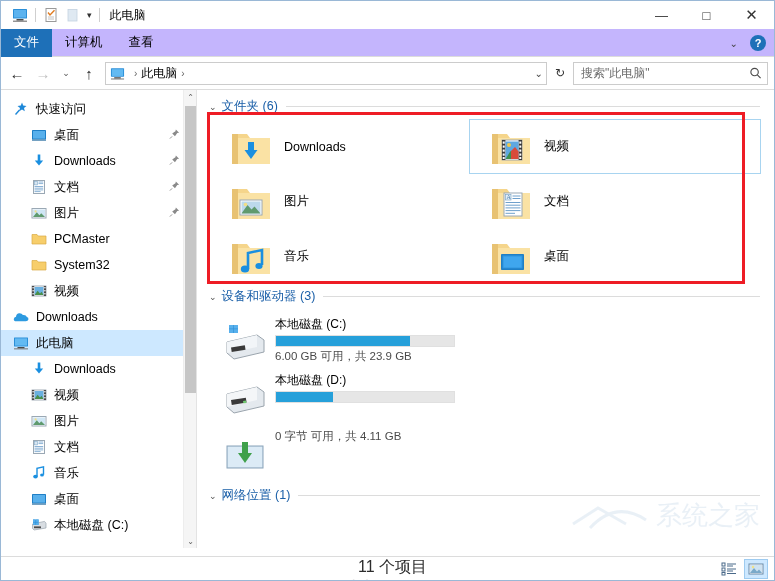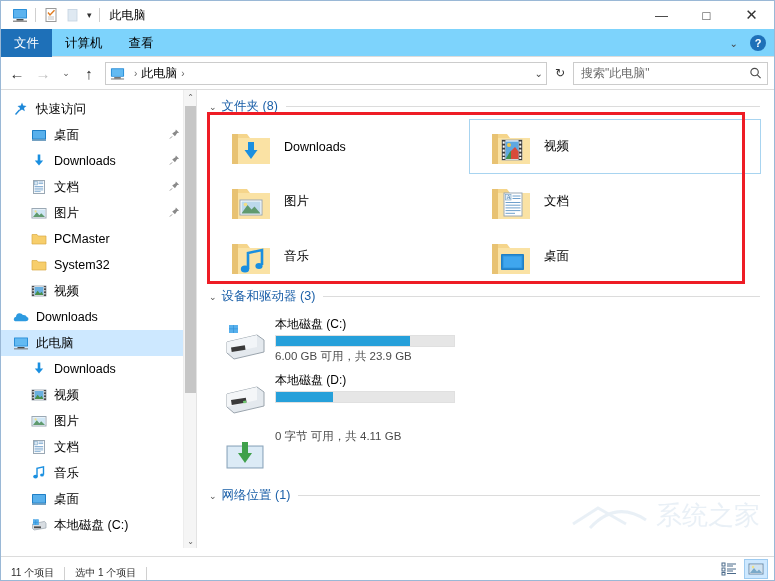--- a/index.html
+++ b/index.html
@@ -45,24 +45,24 @@
     width: 45px; height: 28px;
     display: flex; align-items: center; justify-content: center;
     color: #333; font-size: 13px;
   }
   .wcbtn.close { font-size: 15px; }
 
   
   .ribbon {
     position: relative;
     height: 28px;
-    background: #7dd3fc;
+    background: #c4b5fd;
     border-bottom: 1px solid #dcdcdc;
     display: flex;
-    align-items: flex-start;
+    align-items: center;
   }
   .tab {
     padding: 0 13px;
     display: flex; align-items: center;
     font-size: 12.5px; color: #000;
     height: 28px;
   }
   .tab.file {
     background: #1e70b8; color: #ffffff;
   }
@@ -252,23 +252,23 @@
     opacity: 0.30;
     pointer-events: none;
   }
 
   
   .statusbar {
     position: absolute; left: 0; right: 0; bottom: 0;
     height: 24px;
     background: #ffffff;
     border-top: 1px solid #dcdcdc;
-    display: flex; align-items: flex-end;
+    display: flex; align-items: center;
     padding-left: 10px;
-    font-size: 10px; color: #2c2c2c;
+    font-size: 16px; color: #2c2c2c; flex-direction: column;
   }
   .status-sep { width: 1px; height: 13px; background: #d0d0d0; margin: 0 10px; }
   .viewmodes {
     position: absolute; right: 6px; top: 0; bottom: 0;
     display: flex; align-items: center; gap: 3px;
   }
   .vmbtn {
     width: 24px; height: 20px;
     display: flex; align-items: center; justify-content: center;
   }
@@ -577,21 +577,21 @@
         <div class="sb-arrow">⌃</div>
         <div class="sb-thumb"></div>
         <div class="sb-arrow bottom">⌄</div>
       </div>
     </div>
 
     <div class="content">
 
       <div class="group-header">
         <span class="group-chev">⌄</span>
-        <span class="group-title">文件夹 (8)</span>
+        <span class="group-title">文件夹 (6)</span>
         <span class="group-rule"></span>
       </div>
       <div class="grid" id="folder-grid">
           <div class="tile">
             <span class="tileicon"><svg width="42" height="42" viewBox="0 0 42 42">
                 <path d="M2 8 L2 38 L40 38 L40 12 L20 12 L17 8 Z" fill="#f5d58b"></path>
                 <path d="M2 8 L2 38 L8 38 L8 8 Z" fill="#e8c272"></path>
                 <path d="M8 12 L40 12 L40 38 L8 38 Z" fill="#fae2a4"></path>
                 <path d="M21 16 L21 26" stroke="#1a8fe0" stroke-width="6"></path>
                 <path d="M14.5 24 L21 33 L27.5 24 Z" fill="#1a8fe0"></path>

